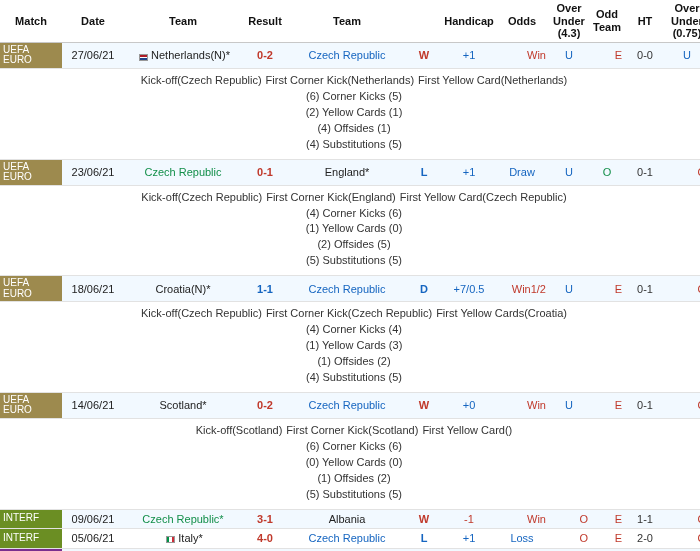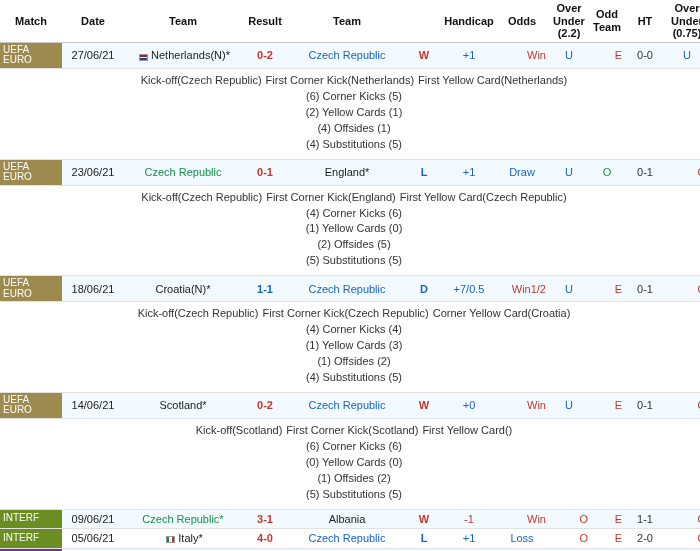--- a/index.html
+++ b/index.html
@@ -117,21 +117,21 @@
   <thead>
     <tr>
       <th>Match</th>
       <th>Date</th>
       <th>Team</th>
       <th>Result</th>
       <th>Team</th>
       <th></th>
       <th>Handicap</th>
       <th>Odds</th>
-      <th>Over Under (2.2)</th>
+      <th>Over Under (4.3)</th>
       <th>Odd Team</th>
       <th>HT</th>
       <th>Over Under (0.75)</th>
     </tr>
   </thead>
   <tbody id="tbody">
       <tr class="rowA">
         <td class="comp-cell comp-euro">UEFA EURO</td>
         <td>27/06/21</td>
         <td><span class="flagbox"><span class="flag flag-nl"></span></span><span class="team team-dark">Netherlands(N)*</span></td>
@@ -190,21 +190,21 @@
         <td class="d">D</td>
         <td class="hcp-blue">+7/0.5</td>
         <td class="red">Win1/2</td>
         <td class="blue">U</td>
         <td class="red">E</td>
         <td class="grey">0-1</td>
         <td class="red">O</td>
       </tr>
       <tr class="detail-row">
         <td colspan="12">
-          <span class="detail-head"><span>Kick-off(Czech Republic)</span><span>First Corner Kick(Czech Republic)</span><span>Corner Yellow Card(Croatia)</span></span>
+          <span class="detail-head"><span>Kick-off(Czech Republic)</span><span>First Corner Kick(Czech Republic)</span><span>First Yellow Cards(Croatia)</span></span>
           <span class="detail-list">
             <span>(4) Corner Kicks (4)</span>
             <span>(1) Yellow Cards (3)</span>
             <span>(1) Offsides (2)</span>
             <span>(4) Substitutions (5)</span>
           </span>
         </td>
       </tr>
       <tr class="rowA">
         <td class="comp-cell comp-euro">UEFA EURO</td>

